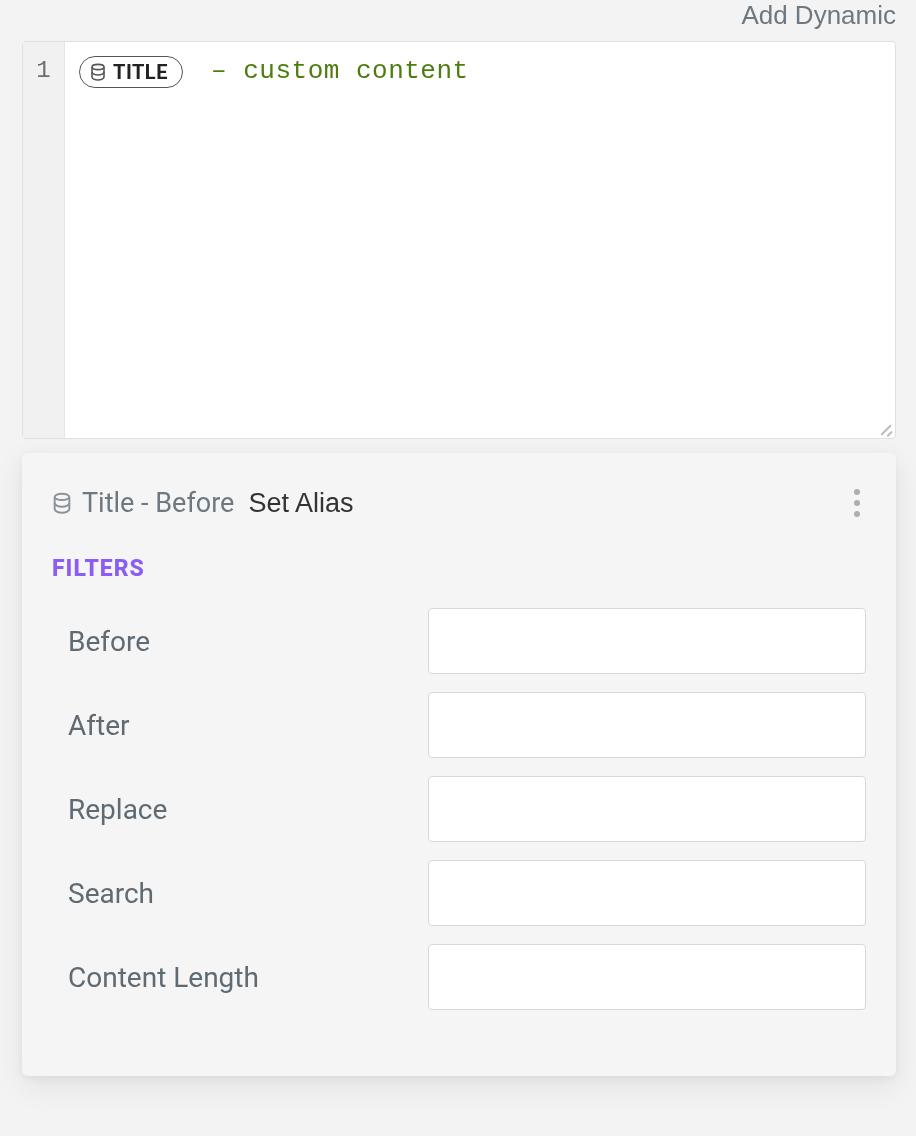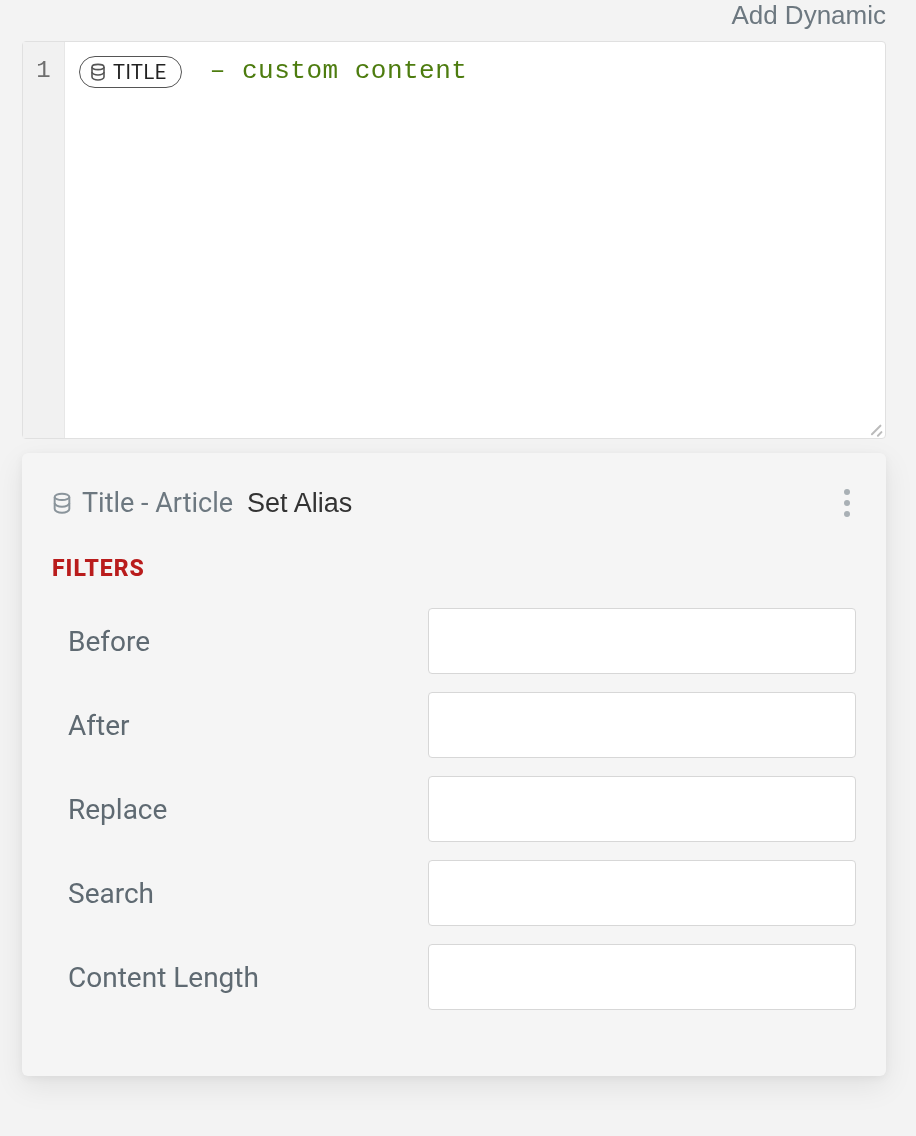--- a/index.html
+++ b/index.html
@@ -4,21 +4,21 @@
 <style>
   * { box-sizing: border-box; margin: 0; padding: 0; }
   body {
     font-family: -apple-system, BlinkMacSystemFont, "Segoe UI", Roboto, "Open Sans", sans-serif;
     background: #f3f3f3;
     width: 916px;
     height: 1136px;
     overflow: hidden;
   }
   .page {
-    padding: 0 30px 30px 22px;
+    padding: 0 20px 30px 22px;
   }
   .topbar {
     display: flex;
     justify-content: flex-end;
     padding: 0 0 10px 0;
   }
   .add-dynamic {
     font-size: 26px;
     color: #6d7880;
     background: none;
@@ -55,21 +55,21 @@
   }
   .pill {
     display: inline-flex;
     align-items: center;
     gap: 7px;
     border: 1.5px solid #555;
     border-radius: 18px;
     padding: 3px 14px 3px 10px;
     font-family: -apple-system, BlinkMacSystemFont, "Segoe UI", Roboto, sans-serif;
     font-size: 20px;
-    font-weight: 400;
+    font-weight: 700;
     color: #222;
     letter-spacing: 0.5px;
     cursor: pointer;
     background:#fff;
   }
   .pill svg { flex-shrink:0; }
   .ed-text{
     font-family: "Menlo","Consolas","Courier New",monospace;
     font-size:26px;
     color:#4d7c0f;
@@ -99,21 +99,21 @@
   }
   .panel-header{
     display:flex;align-items:center;justify-content:space-between;
     margin-bottom:32px;
   }
   .ph-left{display:flex;align-items:center;gap:14px;}
   .ph-title{display:flex;align-items:center;gap:10px;font-size:27px;color:#6d7880;}
   .set-alias{font-size:27px;color:#333;background:none;border:none;cursor:pointer;}
   .kebab{background:none;border:none;cursor:pointer;display:flex;flex-direction:column;gap:5px;align-items:center;padding:6px;}
   .kebab span{width:6px;height:6px;border-radius:50%;background:#a9b0b5;}
-  .filters-head{font-size:23px;font-weight:800;letter-spacing:1px;color:#b91c1c;margin-bottom:26px;}
+  .filters-head{font-size:23px;font-weight:800;letter-spacing:1px;color:#8b5cf6;margin-bottom:26px;}
   .filter-row{display:flex;align-items:center;margin-bottom:18px;}
   .filter-label{flex:0 0 360px;font-size:28px;color:#5f6a72;margin-left:16px;}
   .filter-input{flex:1;height:66px;border:1px solid #d7d7d7;border-radius:4px;background:#fff;font-size:22px;padding:0 14px;outline:none;}
   .db-icon path,.db-icon ellipse{stroke:#555;stroke-width:1.6;fill:none;}
   .db-icon-lg path,.db-icon-lg ellipse{stroke:#8a949b;stroke-width:1.6;fill:none;}
 </style>
 </head>
 <body>
 
 <div class="page">
@@ -141,21 +141,21 @@
 
   <div class="panel">
     <div class="panel-header">
       <div class="ph-left">
         <div class="ph-title">
           <svg class="db-icon-lg" width="20" height="22" viewBox="0 0 16 18">
             <ellipse cx="8" cy="4" rx="6" ry="2.6"></ellipse>
             <path d="M2 4 V14 C2 15.6 4.7 17 8 17 C11.3 17 14 15.6 14 14 V4"></path>
             <path d="M2 9 C2 10.6 4.7 12 8 12 C11.3 12 14 10.6 14 9"></path>
           </svg>
-          <span>Title - Article</span>
+          <span>Title - Before</span>
         </div>
         <button class="set-alias">Set Alias</button>
       </div>
       <button class="kebab">
         <span></span>
         <span></span>
         <span></span>
       </button>
     </div>
 

